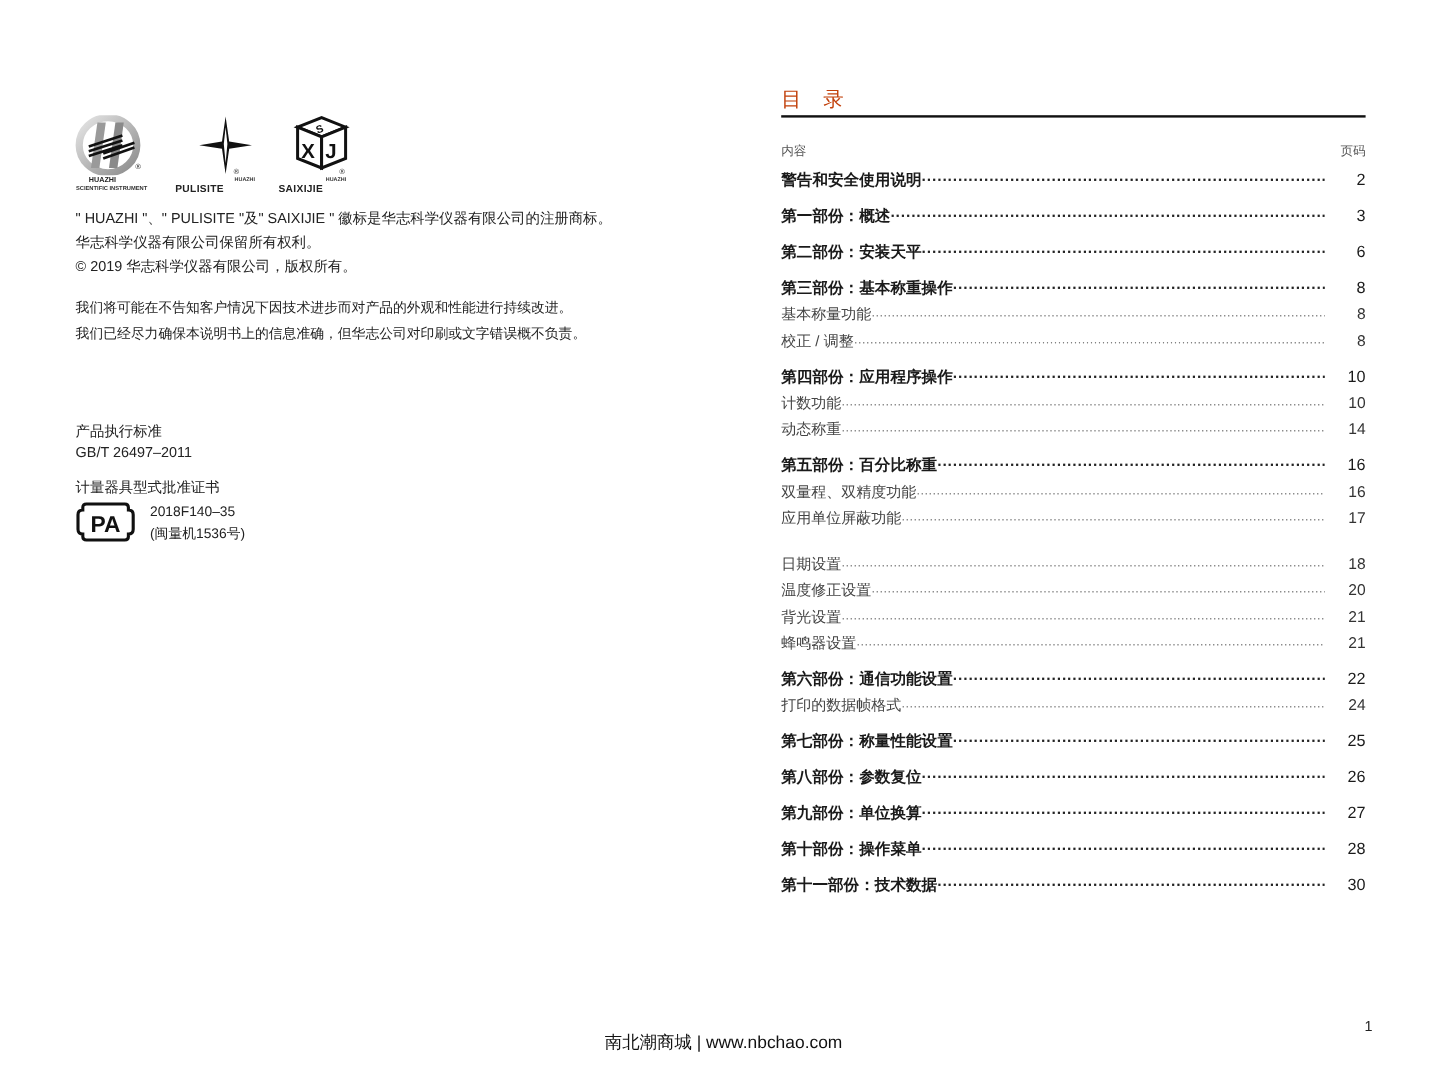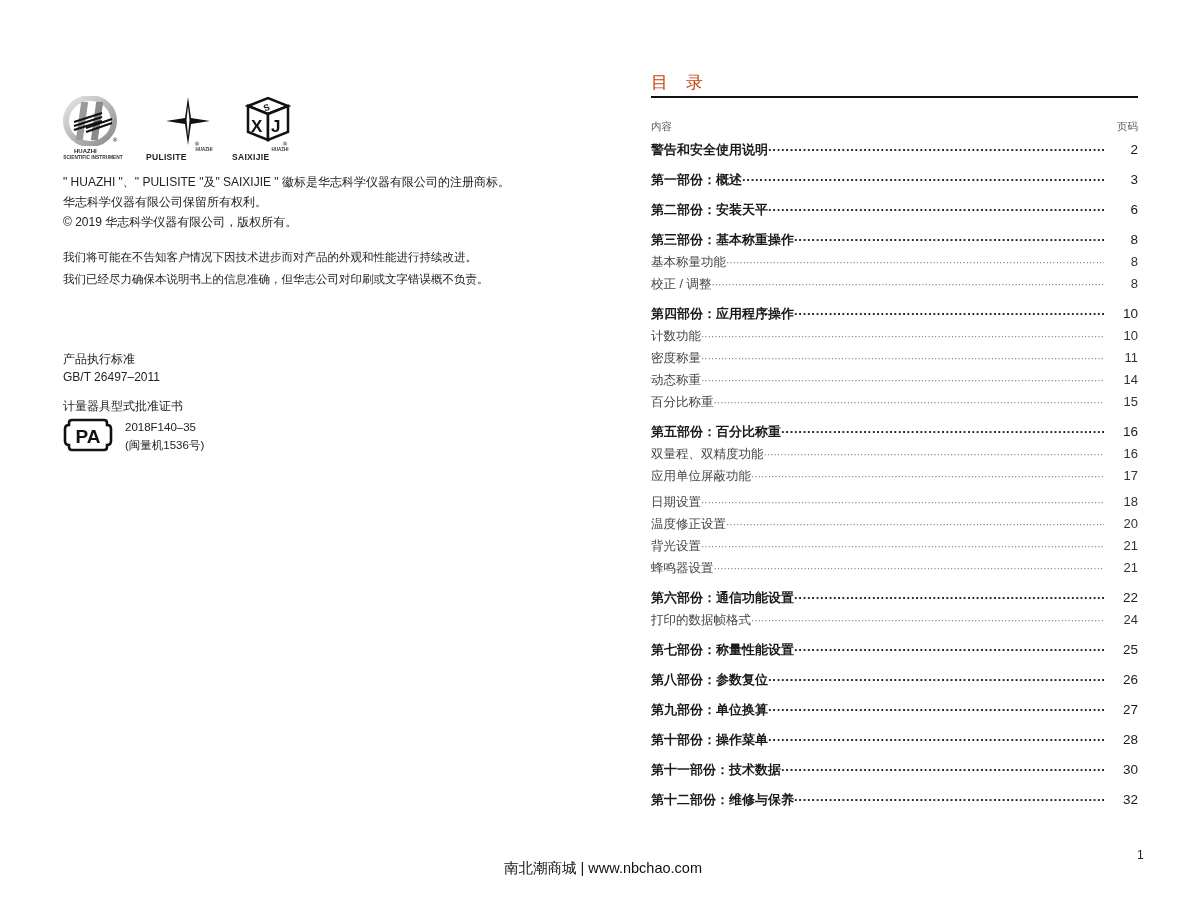--- a/index.html
+++ b/index.html
@@ -176,50 +176,40 @@
         <span class="label">第四部份：应用程序操作</span>
         <span class="dots"></span>
         <span class="page">10</span>
       </div>
       <div class="entry minor" style="margin-top: 0px;">
         <span class="label">计数功能</span>
         <span class="dots"></span>
         <span class="page">10</span>
       </div>
       <div class="entry minor" style="margin-top: 0px;">
-        <span class="label">密度称量</span>
-        <span class="dots"></span>
-        <span class="page">11</span>
-      </div>
-      <div class="entry minor" style="margin-top: 0px;">
         <span class="label">动态称重</span>
         <span class="dots"></span>
         <span class="page">14</span>
       </div>
-      <div class="entry minor" style="margin-top: 0px;">
-        <span class="label">百分比称重</span>
-        <span class="dots"></span>
-        <span class="page">15</span>
-      </div>
       <div class="entry major">
         <span class="label">第五部份：百分比称重</span>
         <span class="dots"></span>
         <span class="page">16</span>
       </div>
       <div class="entry minor" style="margin-top: 0px;">
         <span class="label">双量程、双精度功能</span>
         <span class="dots"></span>
         <span class="page">16</span>
       </div>
       <div class="entry minor" style="margin-top: 0px;">
         <span class="label">应用单位屏蔽功能</span>
         <span class="dots"></span>
         <span class="page">17</span>
       </div>
-      <div class="entry minor" style="margin-top: 4px;">
+      <div class="entry minor" style="margin-top: 16px;">
         <span class="label">日期设置</span>
         <span class="dots"></span>
         <span class="page">18</span>
       </div>
       <div class="entry minor" style="margin-top: 0px;">
         <span class="label">温度修正设置</span>
         <span class="dots"></span>
         <span class="page">20</span>
       </div>
       <div class="entry minor" style="margin-top: 0px;">
@@ -259,23 +249,18 @@
       </div>
       <div class="entry major" style="margin-top: 8px;">
         <span class="label">第十部份：操作菜单</span>
         <span class="dots"></span>
         <span class="page">28</span>
       </div>
       <div class="entry major" style="margin-top: 8px;">
         <span class="label">第十一部份：技术数据</span>
         <span class="dots"></span>
         <span class="page">30</span>
-      </div>
-      <div class="entry major" style="margin-top: 8px;">
-        <span class="label">第十二部份：维修与保养</span>
-        <span class="dots"></span>
-        <span class="page">32</span>
       </div>
     </div>
 </div>
 
 <div class="page-number">1</div>
 <div class="footer">南北潮商城 | www.nbchao.com</div>
 
 </body></html>

